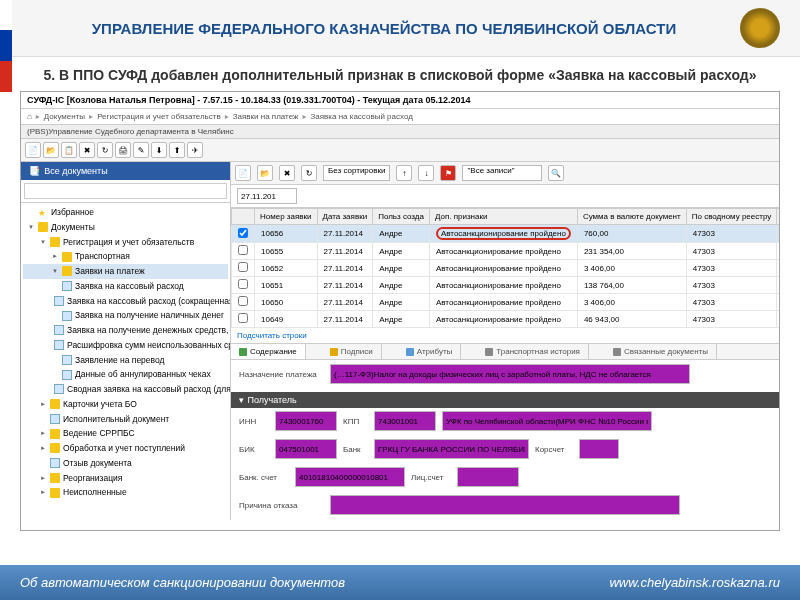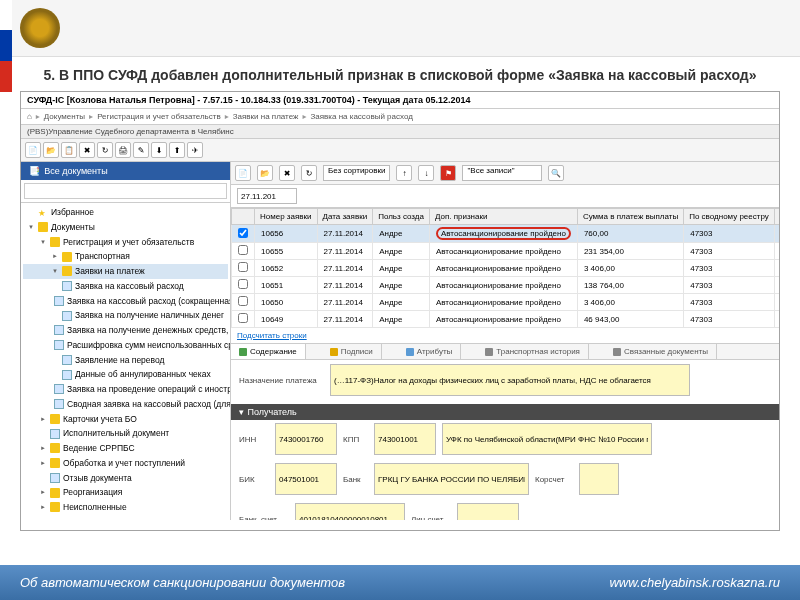--- a/index.html
+++ b/index.html
@@ -37,41 +37,42 @@
 .sort-sel{height:16px;font-size:8px;padding:0 4px;background:#fff;border:1px solid #bbb}
 .date-input{width:60px;height:16px;font-size:8px;padding:0 3px;border:1px solid #bbb}
 .grid{flex:0 0 auto;overflow:auto}
 .grid table{border-collapse:collapse;width:100%}
 .grid th{background:#f0f0f0;padding:3px 5px;font-size:8px;font-weight:normal;border:1px solid #ccc;text-align:left;white-space:nowrap}
 .grid td{padding:2px 6px;font-size:8px;border:1px solid #e5e5e5;white-space:nowrap}
 .grid tr.sel td{background:#d6e5f3}
 .chk{width:10px;height:10px}
 .hl{border:2px solid #d52b1e;border-radius:10px;padding:0 3px;display:inline-block}
 .link-row{padding:3px 6px;font-size:8px}
-.link-row a{color:#0066cc;text-decoration:underline;cursor:pointer}
+.link-row a{color:#0066cc;cursor:pointer}
 .tabs{background:#f5f5f5;border-top:1px solid #ccc;border-bottom:1px solid #ccc;display:flex;gap:16px}
 .tab{padding:3px 8px;font-size:8px;border-right:1px solid #ccc;display:flex;align-items:center;gap:3px;cursor:pointer;color:#555}
 .tab.active{background:#fff;color:#000}
 .tab-ic{width:8px;height:8px;display:inline-block;border-radius:1px}
 .detail{padding:4px 8px;font-size:8px;overflow-y:auto;flex:1}
 .detail-row{display:flex;gap:6px;align-items:center;margin-bottom:8px}
 .detail-row label{min-width:85px;color:#444}
-.detail-row input{height:32px;font-size:8px;padding:0 3px;border:1px solid #bbb;background:#fef9c3}
+.detail-row input{height:20px;font-size:8px;padding:0 3px;border:1px solid #bbb;background:#a21caf}
 .detail-row input.w60{width:62px}
 .detail-row input.w150{width:210px}
 .section-hdr{background:#4a4a4a;color:#fff;padding:3px 8px;font-size:9px;margin:3px -8px;display:flex;align-items:center;gap:4px}
 .footer{position:absolute;bottom:0;left:0;right:0;background:linear-gradient(to bottom,#5a8fc7,#3a6ea5);color:#fff;padding:10px 20px;display:flex;justify-content:space-between;font-size:13px;font-style:italic}
 .hl-oval{border:2px solid #d52b1e;border-radius:12px;padding:1px 6px;display:inline-block}
 </style>
 </head>
 <body>
 
 <div class="flag-stripe"></div>
 
 <div class="slide-header">
+  <div class="slide-title">УПРАВЛЕНИЕ ФЕДЕРАЛЬНОГО КАЗНАЧЕЙСТВА ПО ЧЕЛЯБИНСКОЙ ОБЛАСТИ</div>
   <div class="emblem"></div>
 </div>
 
 <div class="slide-subtitle">5. В ППО СУФД добавлен дополнительный признак в списковой форме «Заявка на кассовый расход»</div>
 
 <div class="app-window">
   <div class="app-titlebar">СУФД-IC [Козлова Наталья Петровна] - 7.57.15 - 10.184.33 (019.331.700T04) - Текущая дата 05.12.2014</div>
 
   <div class="app-breadcrumb">
     <span>⌂</span>
@@ -166,25 +167,20 @@
             <span>Заявление на перевод</span>
           </div>
           <div class="tree-item l3">
             <span class="exp"></span>
             <span class="tree-ic ic-doc"></span>
             <span>Данные об аннулированных чеках</span>
           </div>
           <div class="tree-item l3">
             <span class="exp"></span>
             <span class="tree-ic ic-doc"></span>
-            <span>Заявка на проведение операций с иностр</span>
-          </div>
-          <div class="tree-item l3">
-            <span class="exp"></span>
-            <span class="tree-ic ic-doc"></span>
             <span>Сводная заявка на кассовый расход (для уп</span>
           </div>
           <div class="tree-item l2">
             <span class="exp">▸</span>
             <span class="tree-ic ic-folder"></span>
             <span>Карточки учета БО</span>
           </div>
           <div class="tree-item l2">
             <span class="exp"></span>
             <span class="tree-ic ic-doc"></span>
@@ -238,21 +234,21 @@
 
       <div class="grid">
         <table id="grid-table">
             <thead>
               <tr>
                 <th></th>
                 <th>Номер заявки</th>
                 <th>Дата заявки</th>
                 <th>Польз созда</th>
                 <th>Доп. признаки</th>
-                <th>Сумма в платеж выплаты</th>
+                <th>Сумма в валюте документ</th>
                 <th>По сводному реестру</th>
                 <th>Номер лицевого счёта</th>
               </tr>
             </thead>
             <tbody>
               <tr class="sel">
                 <td><input type="checkbox" class="chk" checked="" style=""></td>
                 <td>10656</td>
                 <td>27.11.2014</td>
                 <td>Андре</td>

